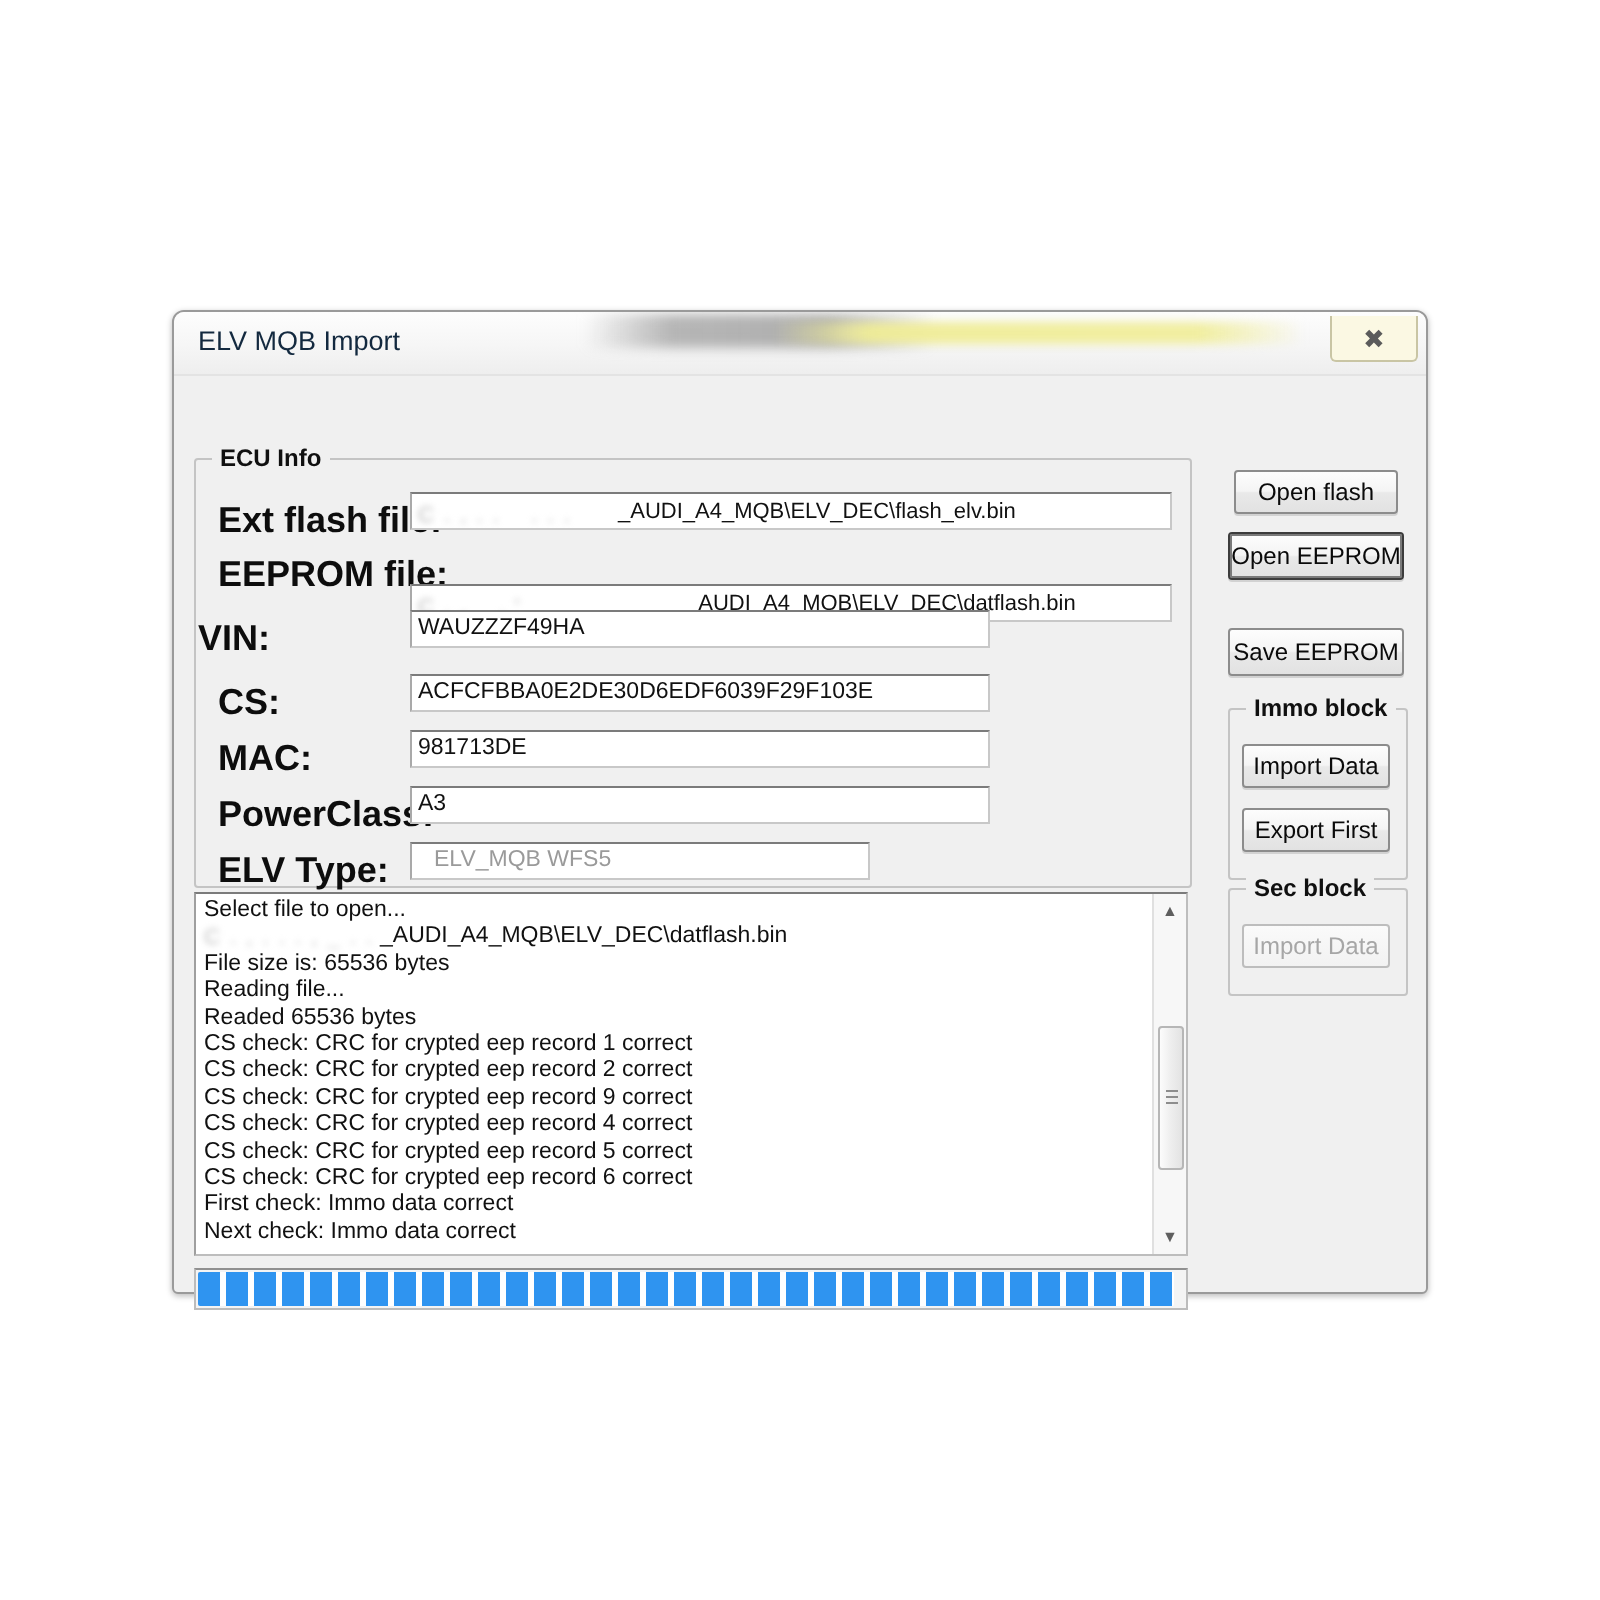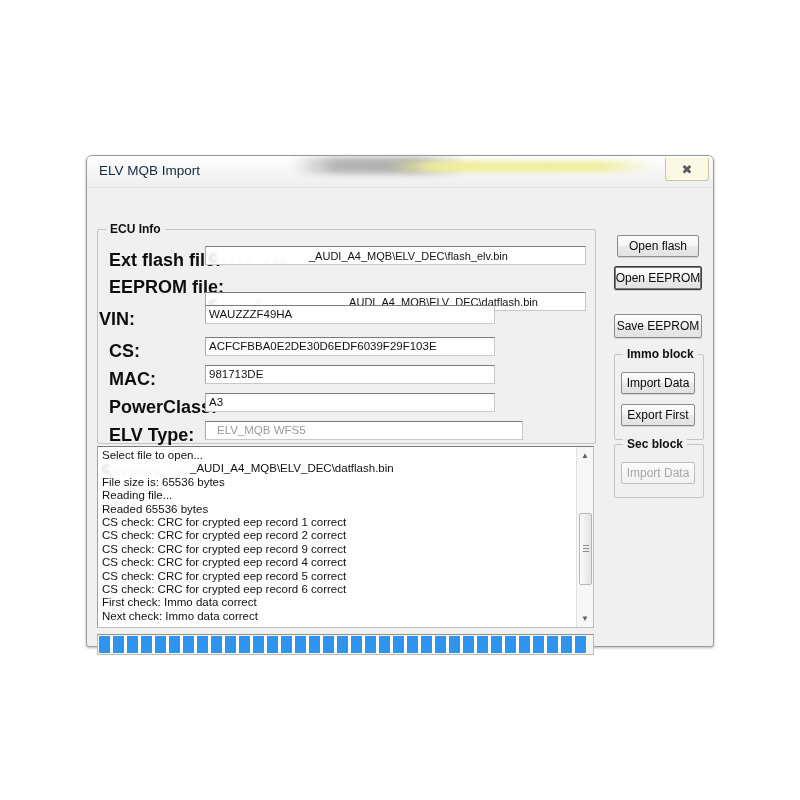--- a/index.html
+++ b/index.html
@@ -352,21 +352,21 @@
     <div class="field-label" style="left:22px; top:153px;">CS:</div>
     <div class="field-input" style="left:118px; top:149px; width:290px;">ACFCFBBA0E2DE30D6EDF6039F29F103E</div>
 
     <div class="field-label" style="left:22px; top:181px;">MAC:</div>
     <div class="field-input" style="left:118px; top:177px; width:290px;">981713DE</div>
 
     <div class="field-label" style="left:22px; top:209px;">PowerClass:</div>
     <div class="field-input" style="left:118px; top:205px; width:290px;">A3</div>
 
     <div class="field-label" style="left:22px; top:237px;">ELV Type:</div>
-    <div class="field-input disabled" style="left:118px; top:233px; width:318px;padding-left:11px;">ELV_MQB WFS5</div>
+    <div class="field-input disabled" style="left:118px; top:233px; width:230px;padding-left:11px;">ELV_MQB WFS5</div>
 
     <div class="btn" id="btn-open-flash">Open flash</div>
     <div class="btn focused" id="btn-open-eeprom">Open EEPROM</div>
     <div class="btn" id="btn-save-eeprom">Save EEPROM</div>
 
     <div class="groupbox" id="immo-block">
       <div class="gb-title">Immo block</div>
     </div>
     <div class="btn" id="btn-immo-import">Import Data</div>
     <div class="btn" id="btn-immo-export">Export First</div>

